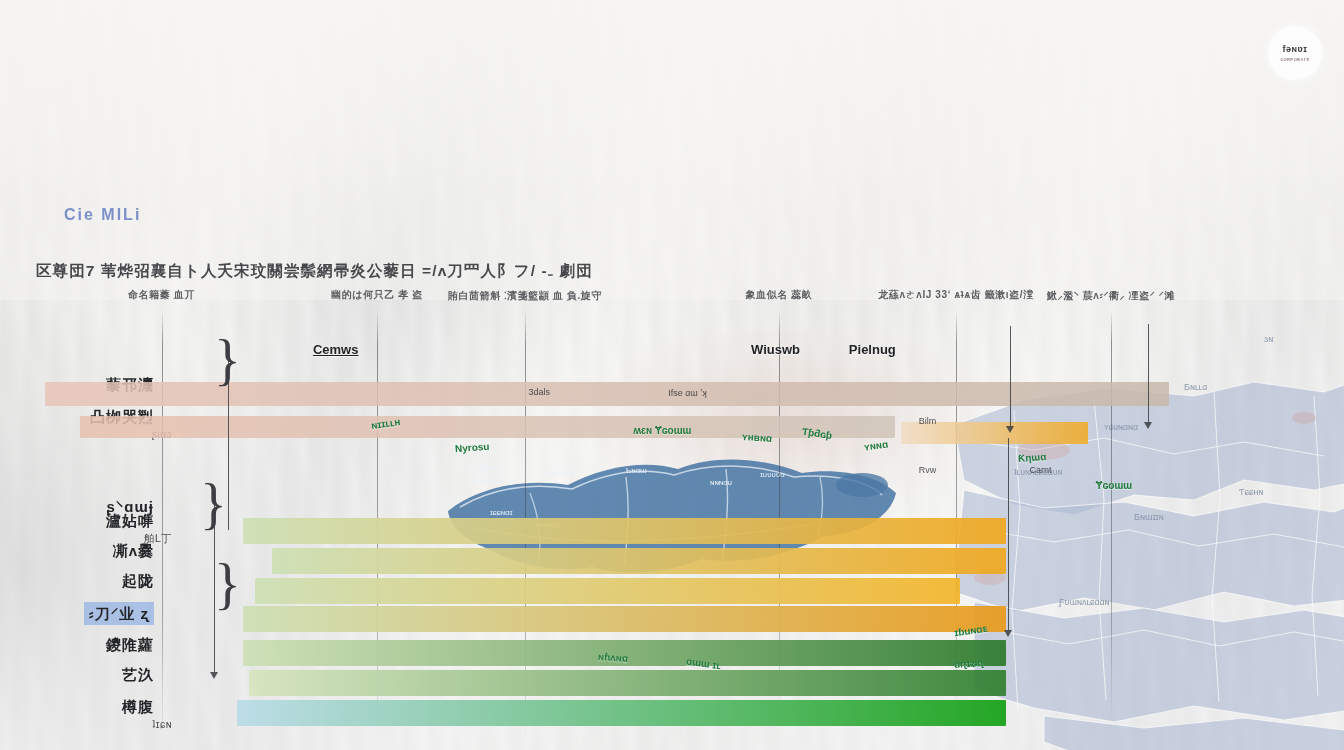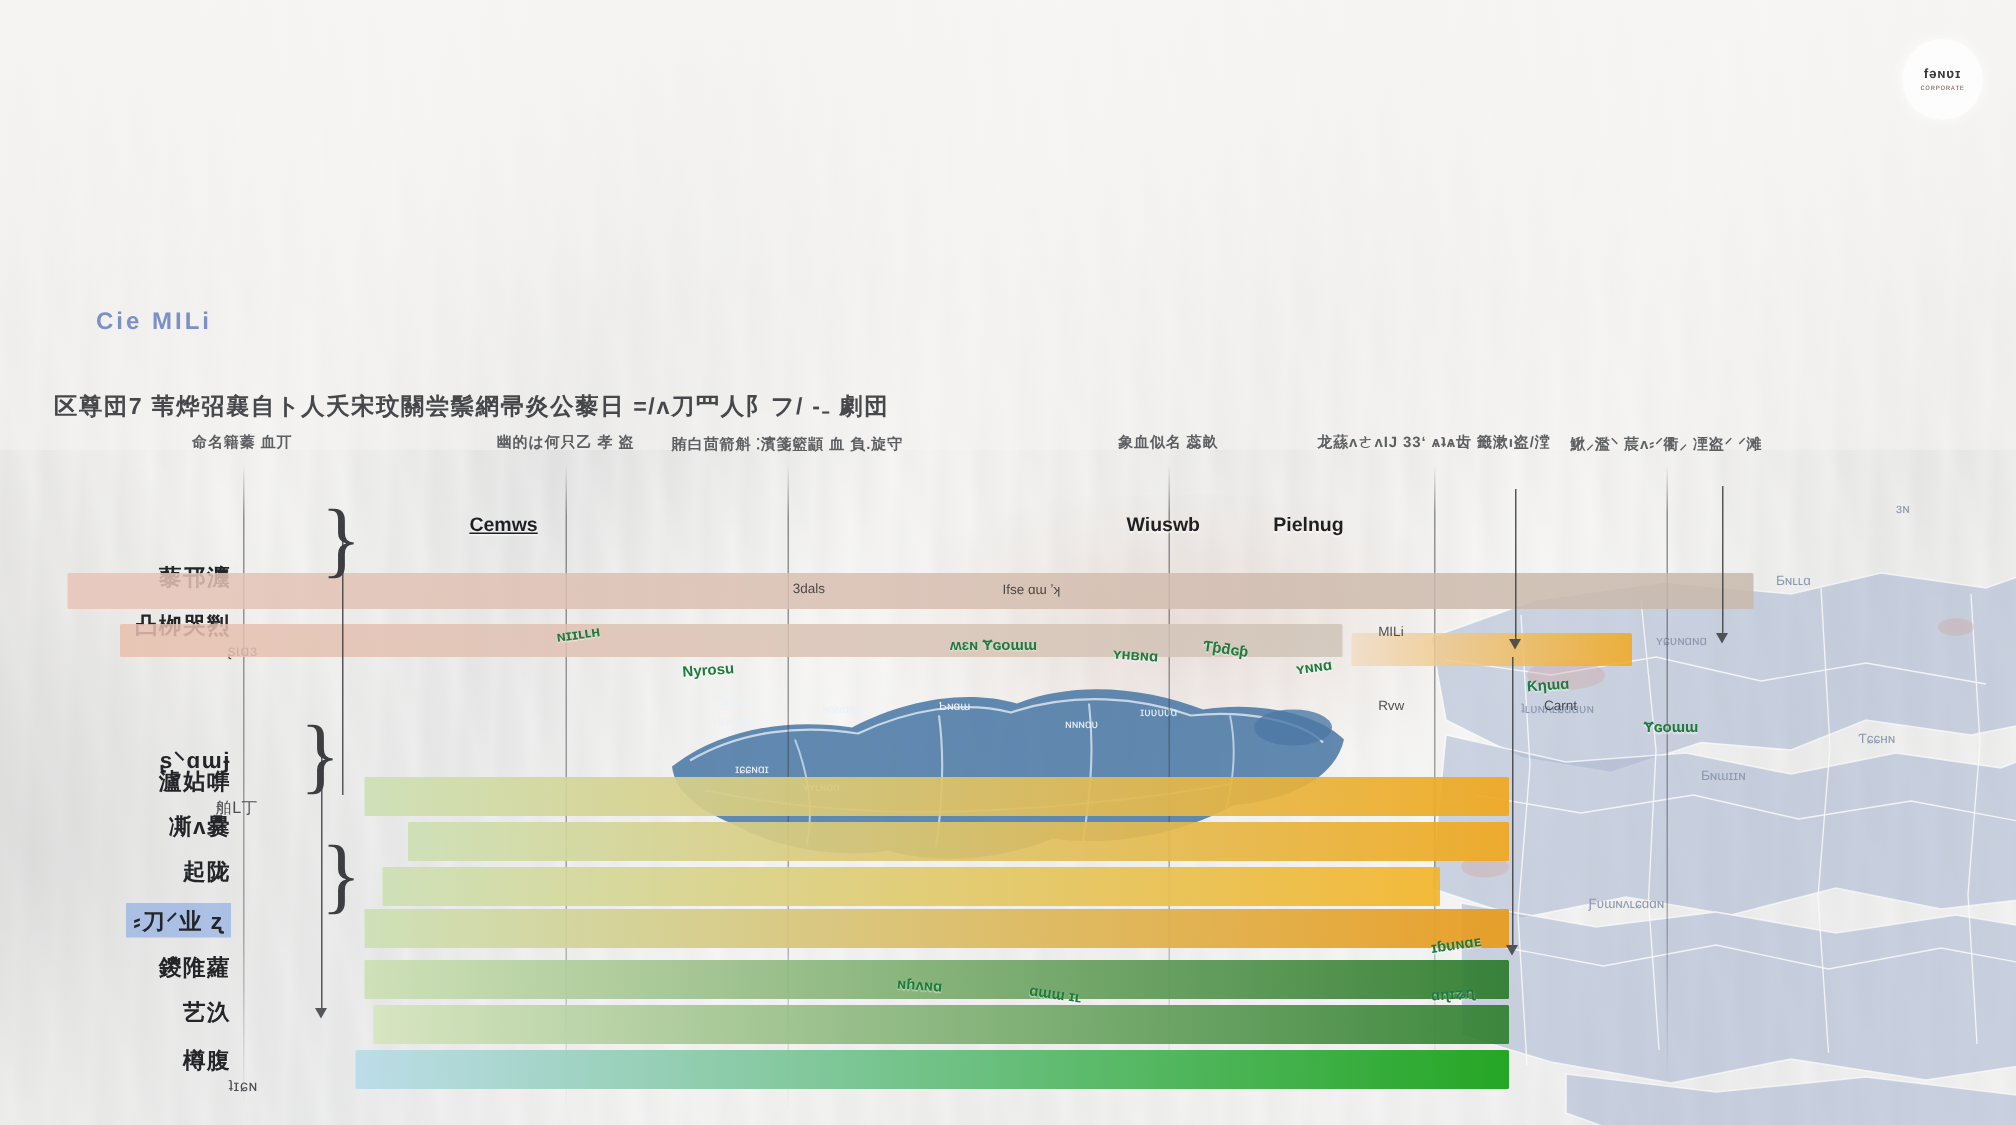--- a/index.html
+++ b/index.html
@@ -258,21 +258,21 @@
         <div class="bar" title="起陇 : 78.5" style="left: 254.7px; width: 704.825px; top: 298px; height: 26px; background: linear-gradient(90deg, rgb(205, 224, 180) 0%, rgb(243, 181, 42) 100%); opacity: 0.92;"></div>
         <div class="bar" title="⸗刀⸍业 ʐ : 82.5" style="left: 243.05px; width: 763.075px; top: 326px; height: 26px; background: linear-gradient(90deg, rgb(205, 224, 180) 0%, rgb(232, 154, 26) 100%); opacity: 0.92;"></div>
         <div class="bar" title="鑁陮蘿 : 82.5" style="left: 243.05px; width: 763.075px; top: 360px; height: 26px; background: linear-gradient(90deg, rgb(205, 224, 180) 0%, rgb(43, 122, 43) 100%); opacity: 0.92;"></div>
         <div class="bar" title="艺汣 : 82.5" style="left: 248.875px; width: 757.25px; top: 390px; height: 26px; background: linear-gradient(90deg, rgb(214, 229, 189) 0%, rgb(47, 127, 47) 100%); opacity: 0.92;"></div>
         <div class="bar" title="樽腹 : 82.5" style="left: 237.225px; width: 768.9px; top: 420px; height: 26px; background: linear-gradient(90deg, rgb(185, 220, 232) 0%, rgb(19, 160, 19) 100%); opacity: 0.92;"></div>
       </div>
     <div id="annotations">
         <div class="inchart-label" style="left: 312.95px; top: 62px; text-decoration: underline;">Cemws</div>
         <div class="inchart-label" style="left: 727px; top: 62px; margin-left: 24px;">Wiuswb</div>
         <div class="inchart-label" style="left: 848.85px; top: 62px;">Pielnug</div>
-        <div class="bar-note" style="left: 918.75px; top: 136px;">MILi</div>
+        <div class="bar-note" style="left: 918.75px; top: 136px;">Bilm</div>
         <div class="bar-note" style="left: 918.75px; top: 185px;">Rvw</div>
         <div class="bar-note" style="left: 1029.42px; top: 185px;">Carnt</div>
         <div class="bar-note" style="left: 528.475px; top: 107px;">3dals</div>
         <div class="bar-note" style="left: 668.275px; top: 108px;">Ifse ɑɯ ʼʞ</div>
       </div>
     <div id="greens">
         <div class="green-scatter" style="left: 371.2px; top: 138px; transform: rotate(-8deg);">ɴɪɪʟʟʜ</div>
         <div class="green-scatter" style="left: 455.08px; top: 162px; transform: rotate(-4deg);">Nyrosu</div>
         <div class="green-scatter" style="left: 633.325px; top: 145px; transform: rotate(0deg);">ʍɛɴ Ɏɢoɯɯ</div>
         <div class="green-scatter" style="left: 741.67px; top: 152px; transform: rotate(4deg);">ʏʜʙɴɑ</div>

